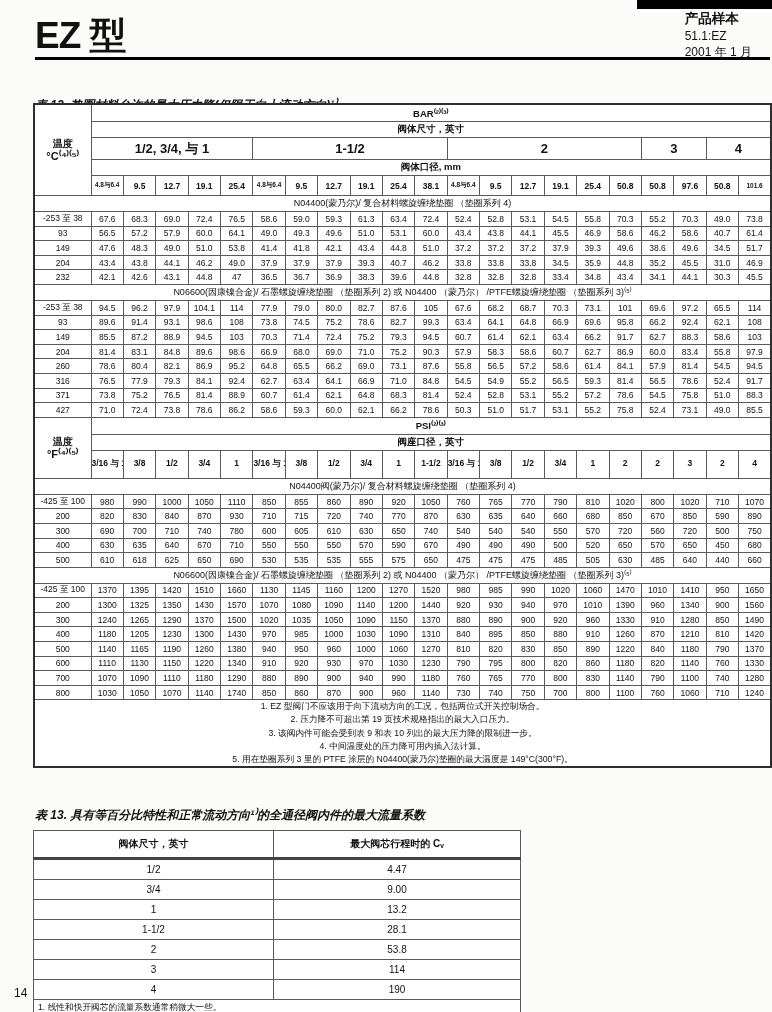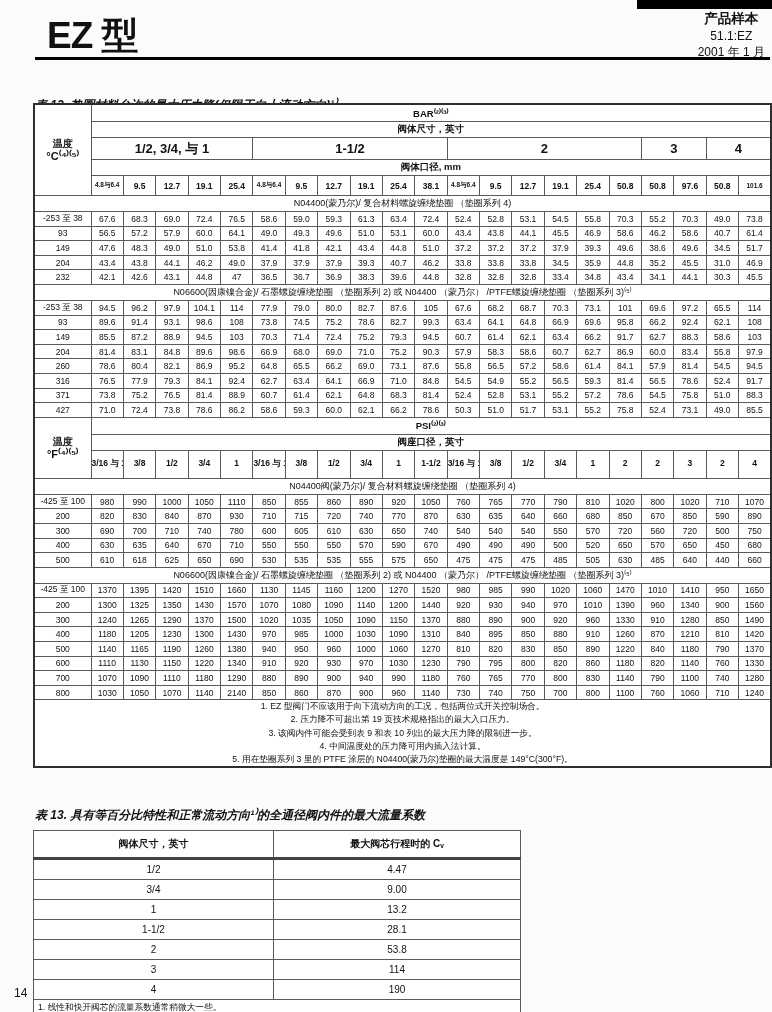--- a/index.html
+++ b/index.html
@@ -3,23 +3,23 @@
 <meta charset="utf-8">
 <style>
   html,body{margin:0;padding:0;}
   body{
     width:772px;height:1012px;position:relative;overflow:hidden;
     background:#fbfbfa;color:#111;
     font-family:"Liberation Sans", sans-serif;
     -webkit-font-smoothing:antialiased;
   }
   .black-bar{position:absolute;top:0;right:0;width:135px;height:9px;background:#000;}
-  .header{position:absolute;top:8px;left:35px;right:7px;margin-left:12px;}
+  .header{position:absolute;top:8px;left:35px;right:20px;}
   .product-title{font-size:37px;font-weight:bold;letter-spacing:-1px;line-height:1.1;margin-top:8px;}
-  .doc-block{position:absolute;top:2px;right:0;text-align:center;line-height:1.35;}
+  .doc-block{position:absolute;top:2px;right:0;text-align:left;line-height:1.35;}
   .doc-type{font-weight:bold;font-size:13.5px;}
   .doc-number{font-size:12px;}
   .doc-date{font-size:12px;}
   .header-rule{position:absolute;top:57px;left:35px;right:2px;height:3px;background:#000;}
 
   .t12-title{position:absolute;top:96px;left:35px;font-size:12px;font-weight:bold;font-style:italic;}
   .t13-title{font-size:12px;font-weight:bold;font-style:italic;margin:0 0 6px 2px;}
 
   .tables{position:absolute;top:103px;left:33px;}
 
@@ -787,21 +787,21 @@
           <td>1100</td>
           <td>740</td>
           <td>1280</td>
         </tr>
         <tr class="data">
           <td class="temp">800</td>
           <td>1030</td>
           <td>1050</td>
           <td>1070</td>
           <td>1140</td>
-          <td>2140</td>
+          <td>1740</td>
           <td>850</td>
           <td>860</td>
           <td>870</td>
           <td>900</td>
           <td>960</td>
           <td>1140</td>
           <td>730</td>
           <td>740</td>
           <td>750</td>
           <td>700</td>

